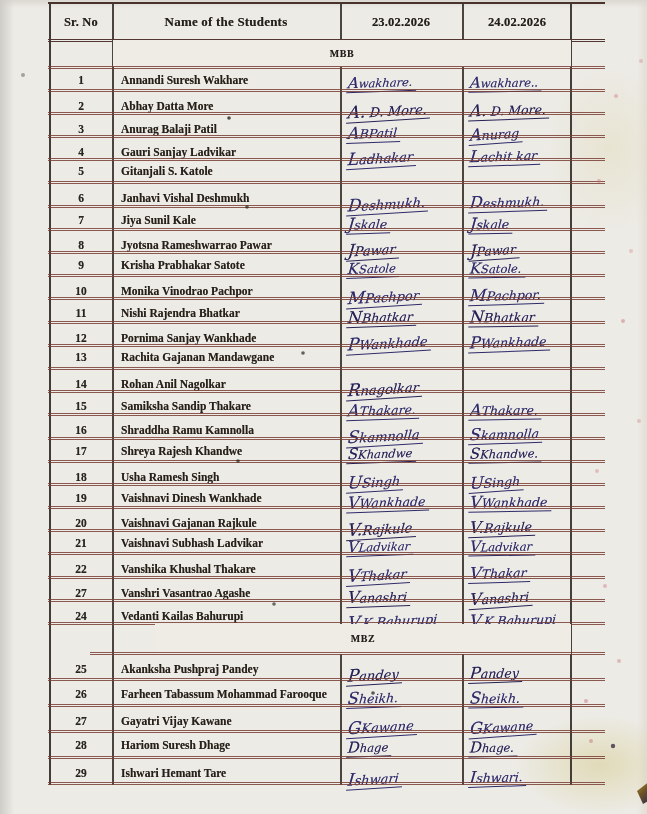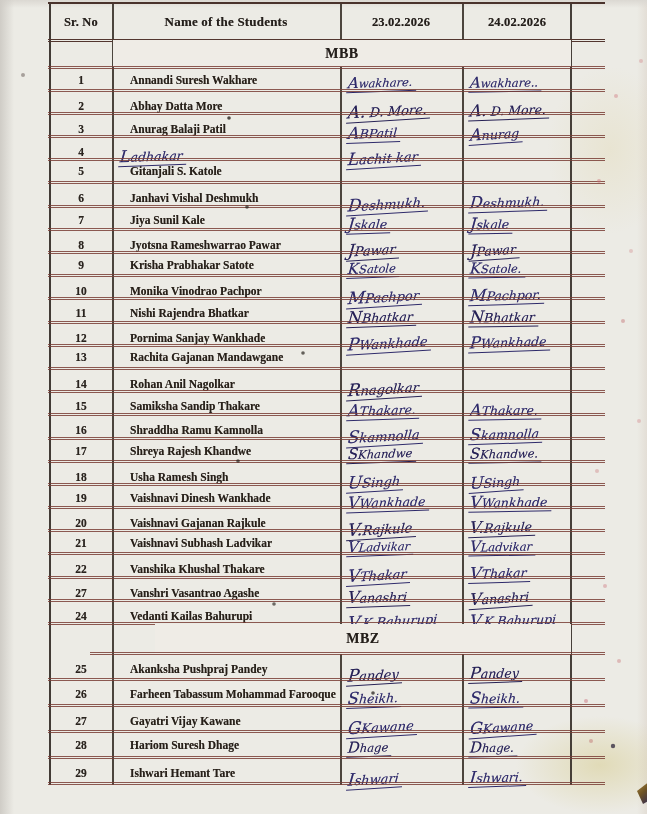--- a/index.html
+++ b/index.html
@@ -65,32 +65,32 @@
     text-align:center; font-weight:bold; font-size:12.5px;
     color:var(--print); letter-spacing:.2px;
     text-shadow:0 0 .5px rgba(40,30,25,.55);
   }
   .hc.namehdr{font-size:13px;}
 
   .section-label{
     position:absolute; left:63px; right:1px; top:0; bottom:0;
     background:var(--paper);
     display:flex; align-items:center; justify-content:center;
-    font-weight:bold; font-size:14px; color:var(--print);
+    font-weight:bold; font-size:10px; color:var(--print);
     letter-spacing:.5px;
     text-shadow:0 0 .5px rgba(40,30,25,.55);
   }
 
   .cell{overflow:visible;}
   .sr{
     text-align:center; font-size:11.5px; font-weight:bold; color:#2a241f;
     text-shadow:0 0 .5px rgba(40,30,25,.5);
   }
   .name{
-    padding-left:18px; font-size:11.5px; font-weight:bold; color:#272019;
+    padding-left:9px; font-size:11.5px; font-weight:bold; color:#272019;
     white-space:nowrap; text-shadow:0 0 .5px rgba(40,30,25,.5);
   }
   .sigcell{padding-left:7px;}
 
   .sig{
     display:inline-block; white-space:nowrap;
     font-family:"DejaVu Serif", serif; font-style:italic;
     font-size:12.5px; color:var(--ink);
     transform:rotate(-2deg) skewX(-7deg);
     border-bottom:1.2px solid currentColor;
@@ -170,20 +170,21 @@
     <div class="cell sigcell"><span class="sig">A. D. More.</span></div>
   </div>
     <div class="row h-mbb">
     <div class="cell sr">3</div>
     <div class="cell name">Anurag Balaji Patil</div>
     <div class="cell sigcell"><span class="sig">ABPatil</span></div>
     <div class="cell sigcell"><span class="sig">Anurag</span></div>
   </div>
     <div class="row h-mbb">
     <div class="cell sr">4</div>
+    <div class="cell name">Gauri Sanjay Ladvikar</div>
     <div class="cell sigcell"><span class="sig">Ladhakar</span></div>
     <div class="cell sigcell"><span class="sig">Lachit kar</span></div>
   </div>
     <div class="row h-mbb">
     <div class="cell sr">5</div>
     <div class="cell name">Gitanjali S. Katole</div>
     <div class="cell sigcell"><span class="sig"></span></div>
     <div class="cell sigcell"><span class="sig"></span></div>
   </div>
     <div class="row h-mbb">

